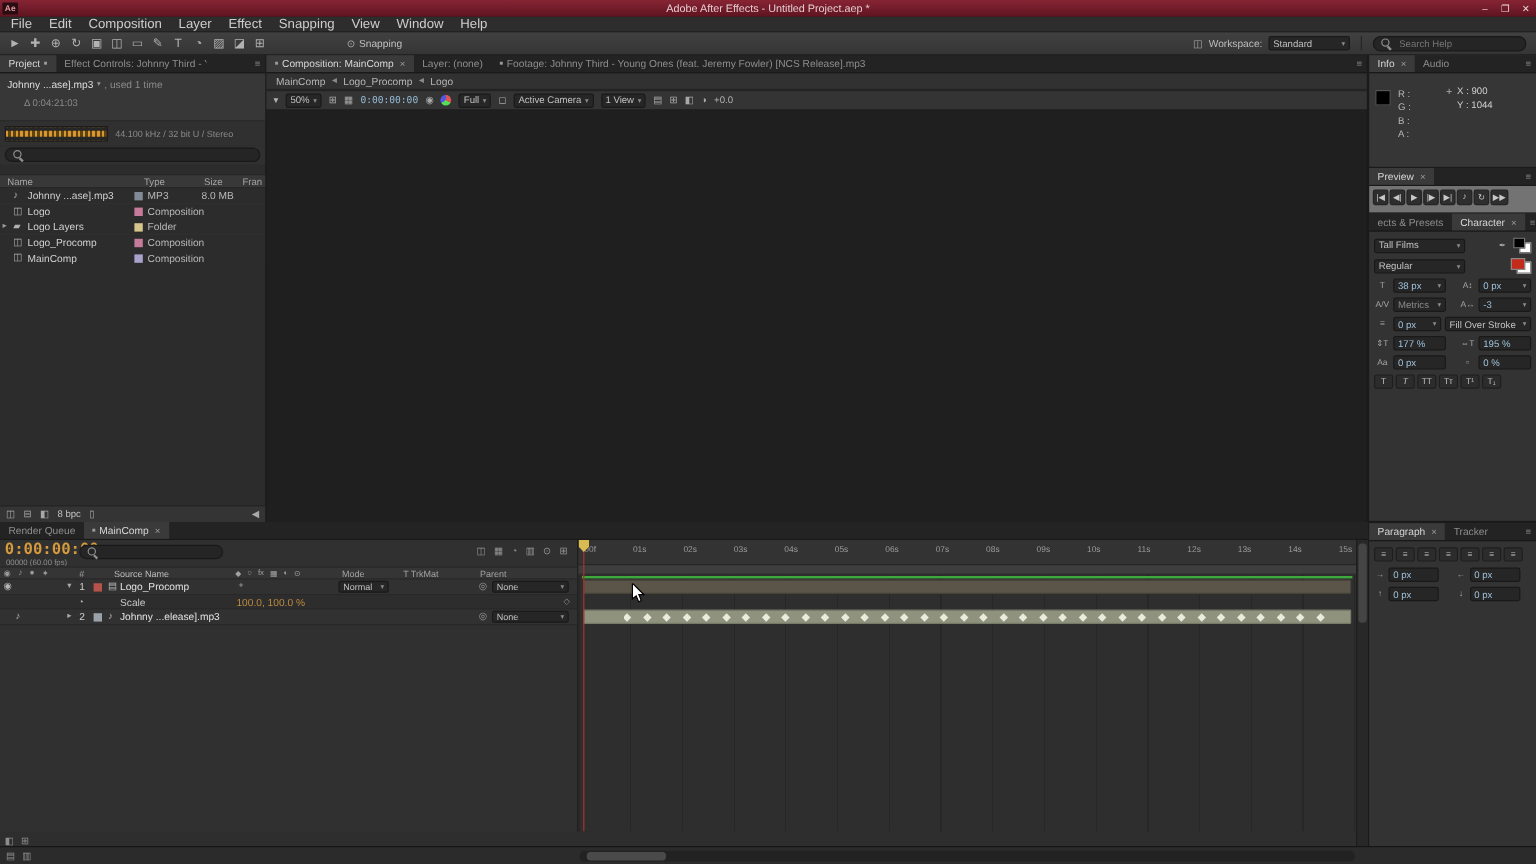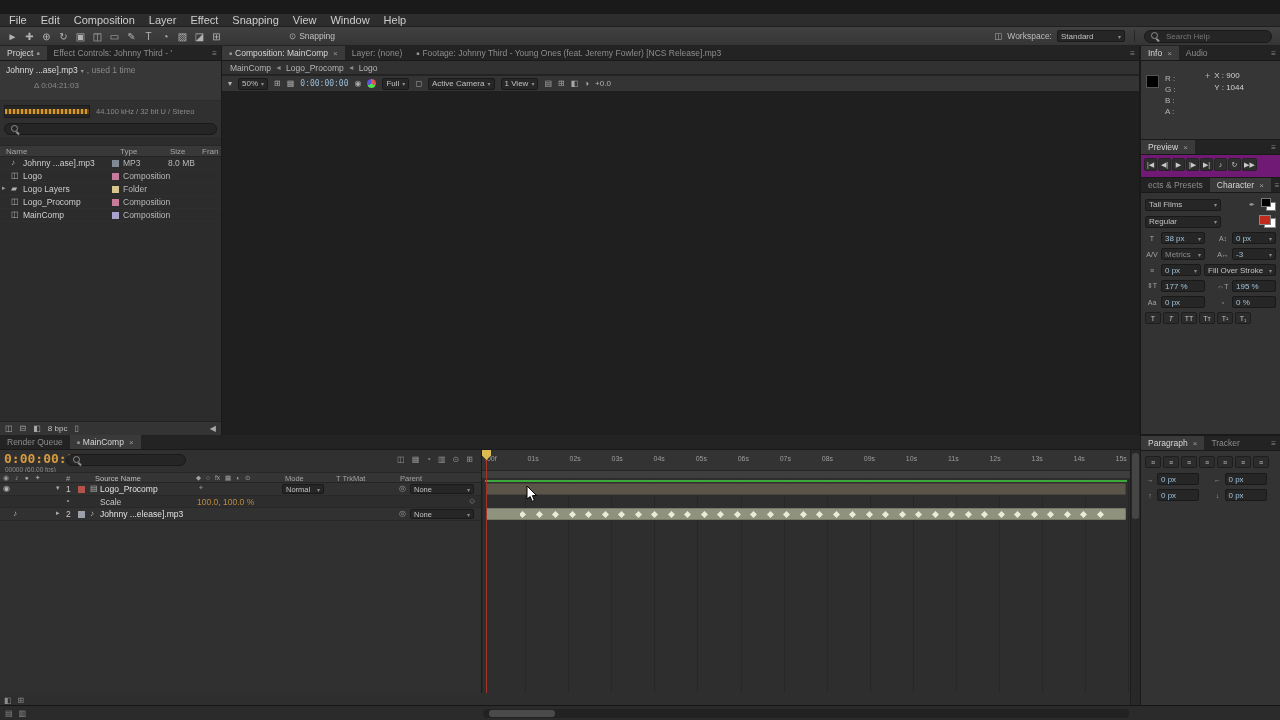--- a/index.html
+++ b/index.html
@@ -41,21 +41,21 @@
 .tab.active{background:#3a3a3a;color:#d6d6d6;}
 .tab .x{color:#9a9a9a;font-size:8px;margin-left:2px;}
 .tsq{font-size:5px;color:#9a9a9a;}
 .trunc{max-width:118px;overflow:hidden;}
 .pmenu{margin-left:auto;color:#8a8a8a;font-size:8px;padding:0 4px;display:flex;align-items:center;}
 
 #project-panel{left:0;top:46px;width:221px;height:389px;background:#2c2c2c;}
 .pj-preview{height:40px;background:#373737;padding:4px 6px;border-bottom:1px solid #2a2a2a;}
 .pj-preview .l1{display:flex;align-items:center;gap:3px;font-size:8.5px;color:#ddd;}
 .pj-preview .l1 .arr{font-size:6px;color:#999;}
-.pj-preview .l2{margin:6px 0 0 28px;font-size:8px;}
+.pj-preview .l2{margin:6px 0 0 14px;font-size:8px;}
 .pj-media{display:flex;align-items:center;gap:6px;padding:3px 4px;height:20px;background:#303030;}
 .wave{width:86px;height:13px;background:repeating-linear-gradient(90deg,#d9982f 0 2px,#5e4414 2px 4px);box-shadow:inset 0 3px 0 #262626,inset 0 -3px 0 #262626;border:1px solid #1c1c1c;}
 .fmt{font-size:7.5px;}
 .pj-search{padding:2px 4px;background:#303030;}
 .pj-search .sbox{height:12px;}
 .pj-head{position:relative;height:12px;background:#383838;border-top:1px solid #272727;border-bottom:1px solid #242424;font-size:8px;color:#a5a5a5;margin-top:8px;}
 .pj-head span{position:absolute;top:1px;}
 .c-name{left:6px}.c-type{left:120px}.c-size{left:170px}.c-fran{left:202px}
 .prow{position:relative;height:13px;border-bottom:1px solid #2f2f2f;background:#2c2c2c;font-size:8.5px;}
 .prow span{position:absolute;top:1px;}
@@ -83,21 +83,21 @@
 .chanwheel{width:9px;height:9px;border-radius:50%;background:conic-gradient(#d55 0 33%,#5d5 0 66%,#55d 0);}
 
 #right-info{left:1141px;top:46px;width:139px;height:93px;background:#363636;}
 .info-body{position:relative;height:77px;}
 .swatch{position:absolute;left:5px;top:14px;width:13px;height:13px;background:#000;border:1px solid #555;}
 .chans{position:absolute;left:24px;top:12px;display:flex;flex-direction:column;font-size:8px;color:#b8b8b8;line-height:11px;}
 .xy{position:absolute;left:64px;top:10px;display:flex;gap:4px;font-size:8px;color:#cfcfcf;}
 .cross{color:#b0b0b0;font-size:9px;}
 .xylines{display:flex;flex-direction:column;gap:3px;}
 
-#right-preview{left:1141px;top:140px;width:139px;height:37px;background:#701a75;}
+#right-preview{left:1141px;top:140px;width:139px;height:37px;background:#737373;}
 .pv-btns{display:flex;align-items:center;gap:1px;padding:3px 3px;}
 .pvb{min-width:13px;height:13px;display:flex;align-items:center;justify-content:center;font-size:7px;color:#c8c8c8;background:#2e2e2e;border:1px solid #242424;border-radius:2px;padding:0 1px;}
 
 #right-character{left:1141px;top:178px;width:139px;height:256px;background:#333;}
 .ch-body{display:flex;flex-direction:column;gap:4px;padding:5px 4px;}
 .cr{display:flex;align-items:center;justify-content:space-between;}
 .half{display:flex;align-items:center;gap:2px;}
 .cic{width:14px;font-size:7px;color:#a5a5a5;text-align:center;flex:none;}
 .swbw{position:relative;width:15px;height:13px;}
 .swbw::before{content:"";position:absolute;right:0;bottom:0;width:8px;height:7px;background:#fff;border:1px solid #777;}
@@ -168,20 +168,29 @@
 .bottombar{position:absolute;left:0;top:705px;width:1280px;height:15px;background:#2b2b2b;border-top:1px solid #161616;}
 .bb-icons{position:absolute;left:5px;top:3px;display:flex;gap:6px;font-size:8px;color:#8d8d8d;}
 .bb-scroll{position:absolute;left:483px;top:3px;width:646px;height:9px;background:#222;border-radius:4px;}
 .bb-thumb{position:absolute;left:6px;top:1px;width: 66px;height:7px;background:#4a4a4a;border-radius:3px;}
 </style>
 </head>
 <body>
 
 <div id="app">
 
+  <div class="titlebar">
+    <span class="appicon">Ae</span>
+    <span class="ttext">Adobe After Effects - Untitled Project.aep *</span>
+    <span class="wbtns">
+      <span>–</span>
+      <span>❐</span>
+      <span>✕</span>
+    </span>
+  </div>
 
   <div class="menubar">
       <span class="mitem">File</span>
       <span class="mitem">Edit</span>
       <span class="mitem">Composition</span>
       <span class="mitem">Layer</span>
       <span class="mitem">Effect</span>
       <span class="mitem">Snapping</span>
       <span class="mitem">View</span>
       <span class="mitem">Window</span>

